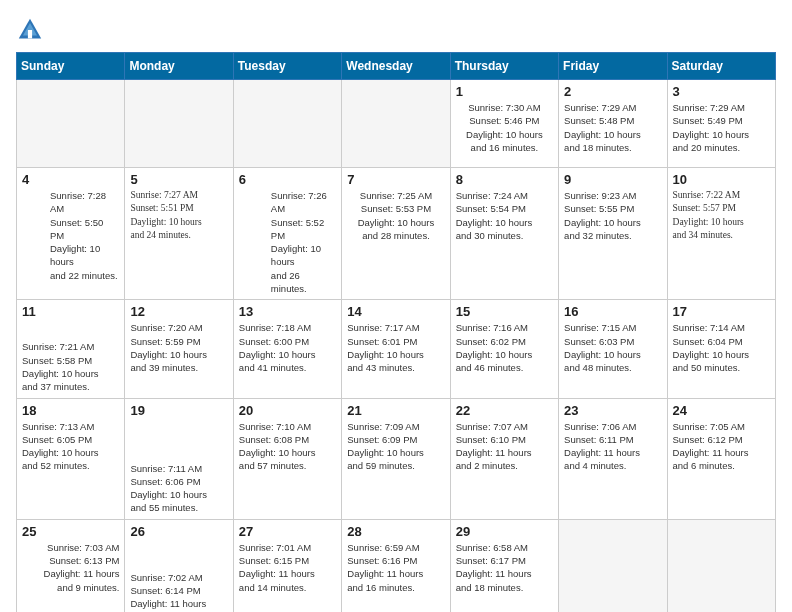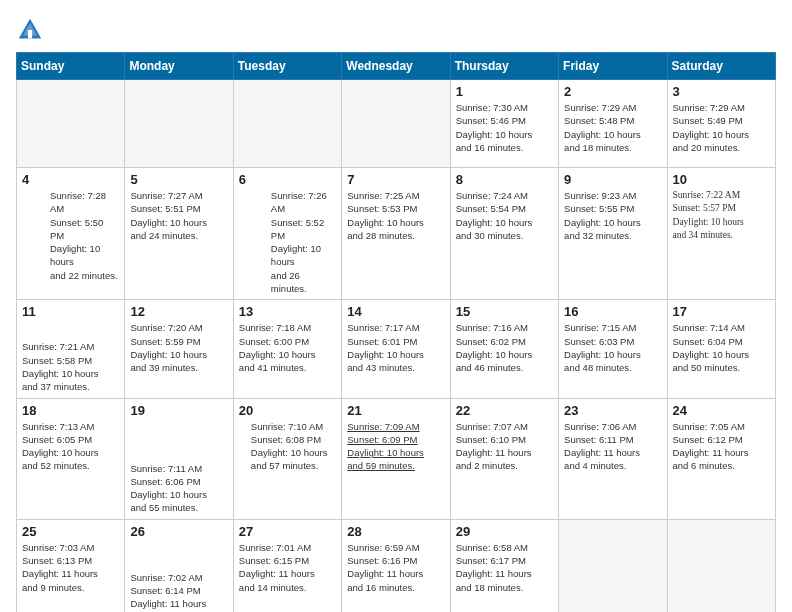--- a/index.html
+++ b/index.html
@@ -129,21 +129,21 @@
       </tr>
   </thead>
   <tbody id="calendar-body">
       <tr>
         <td class="empty"></td>
         <td class="empty"></td>
         <td class="empty"></td>
         <td class="empty"></td>
         <td>
           <span class="day-number">1</span>
-          <div class="day-info" style="white-space: pre-line;">Sunrise: 7:30 AM
+          <div class="day-info" style="white-space: pre-line; text-align: center;">Sunrise: 7:30 AM
 Sunset: 5:46 PM
 Daylight: 10 hours
 and 16 minutes.</div>
         </td>
         <td>
           <span class="day-number">2</span>
           <div class="day-info" style="white-space: pre-line;">Sunrise: 7:29 AM
 Sunset: 5:48 PM
 Daylight: 10 hours
 and 18 minutes.</div>
@@ -159,35 +159,35 @@
       <tr>
         <td>
           <span class="day-number">4</span>
           <div class="day-info" style="white-space: pre-line; margin-left: 28px;">Sunrise: 7:28 AM
 Sunset: 5:50 PM
 Daylight: 10 hours
 and 22 minutes.</div>
         </td>
         <td>
           <span class="day-number">5</span>
-          <div class="day-info" style="white-space: pre-line;">Sunrise: 7:27 AM
+          <div class="day-info" style="white-space: pre-line; font-family: Liberation Serif, serif;">Sunrise: 7:27 AM
 Sunset: 5:51 PM
 Daylight: 10 hours
 and 24 minutes.</div>
         </td>
         <td>
           <span class="day-number">6</span>
           <div class="day-info" style="white-space: pre-line; margin-left: 32px;">Sunrise: 7:26 AM
 Sunset: 5:52 PM
 Daylight: 10 hours
 and 26 minutes.</div>
         </td>
         <td>
           <span class="day-number">7</span>
-          <div class="day-info" style="white-space: pre-line;">Sunrise: 7:25 AM
+          <div class="day-info" style="white-space: pre-line; text-align: center;">Sunrise: 7:25 AM
 Sunset: 5:53 PM
 Daylight: 10 hours
 and 28 minutes.</div>
         </td>
         <td>
           <span class="day-number">8</span>
           <div class="day-info" style="white-space: pre-line;">Sunrise: 7:24 AM
 Sunset: 5:54 PM
 Daylight: 10 hours
 and 30 minutes.</div>
@@ -268,28 +268,28 @@
         </td>
         <td>
           <span class="day-number">19</span>
           <div class="day-info" style="white-space: pre-line; margin-top: 44px;">Sunrise: 7:11 AM
 Sunset: 6:06 PM
 Daylight: 10 hours
 and 55 minutes.</div>
         </td>
         <td>
           <span class="day-number">20</span>
-          <div class="day-info" style="white-space: pre-line; margin-left: 12px;">Sunrise: 7:10 AM
+          <div class="day-info" style="white-space: pre-line;">Sunrise: 7:10 AM
 Sunset: 6:08 PM
 Daylight: 10 hours
 and 57 minutes.</div>
         </td>
         <td>
           <span class="day-number">21</span>
-          <div class="day-info" style="white-space: pre-line; text-decoration: underline;">Sunrise: 7:09 AM
+          <div class="day-info" style="white-space: pre-line;">Sunrise: 7:09 AM
 Sunset: 6:09 PM
 Daylight: 10 hours
 and 59 minutes.</div>
         </td>
         <td>
           <span class="day-number">22</span>
           <div class="day-info" style="white-space: pre-line;">Sunrise: 7:07 AM
 Sunset: 6:10 PM
 Daylight: 11 hours
 and 2 minutes.</div>
@@ -305,21 +305,21 @@
           <span class="day-number">24</span>
           <div class="day-info" style="white-space: pre-line;">Sunrise: 7:05 AM
 Sunset: 6:12 PM
 Daylight: 11 hours
 and 6 minutes.</div>
         </td>
       </tr>
       <tr>
         <td>
           <span class="day-number">25</span>
-          <div class="day-info" style="white-space: pre-line;">Sunrise: 7:03 AM
+          <div class="day-info" style="white-space: pre-line; text-align: right;">Sunrise: 7:03 AM
 Sunset: 6:13 PM
 Daylight: 11 hours
 and 9 minutes.</div>
         </td>
         <td>
           <span class="day-number">26</span>
           <div class="day-info" style="white-space: pre-line; margin-top: 32px;">Sunrise: 7:02 AM
 Sunset: 6:14 PM
 Daylight: 11 hours
 and 11 minutes.</div>

